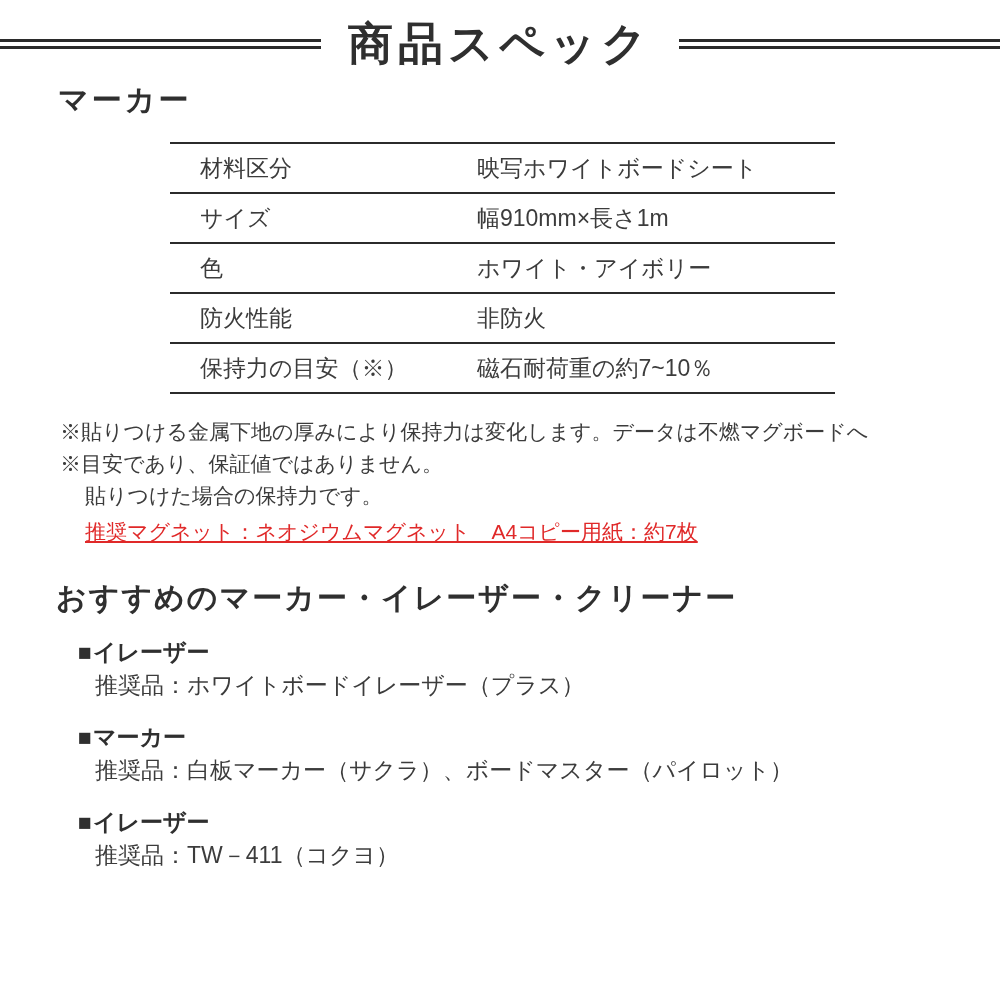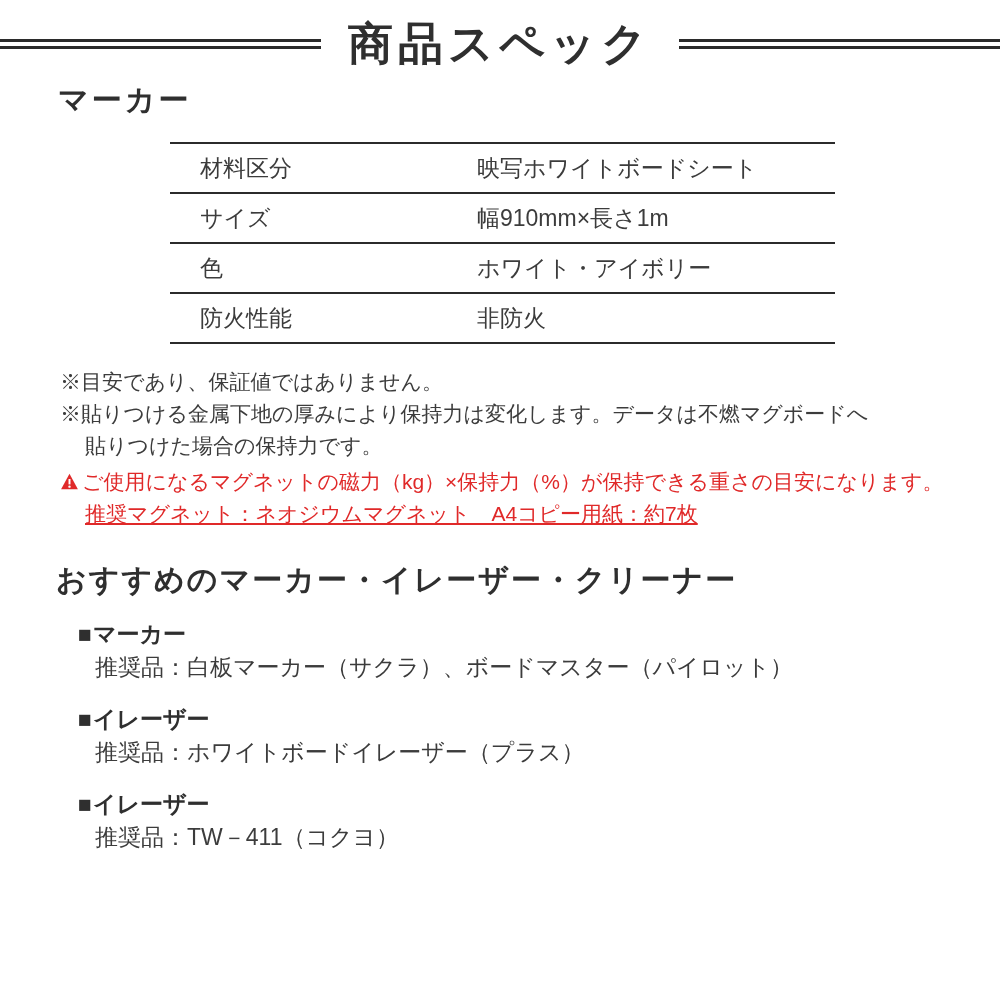--- a/index.html
+++ b/index.html
@@ -96,48 +96,47 @@
         <td>幅910mm×長さ1m</td>
       </tr>
       <tr>
         <th>色</th>
         <td>ホワイト・アイボリー</td>
       </tr>
       <tr>
         <th>防火性能</th>
         <td>非防火</td>
       </tr>
+      <tr>
+        <th>保持力の目安（※）</th>
+        <td>磁石耐荷重の約7~10％</td>
+      </tr>
     </tbody>
   </table>
 
   <div class="notes">
+    <p>※貼りつける金属下地の厚みにより保持力は変化します。データは不燃マグボードへ</p>
     <p>※目安であり、保証値ではありません。</p>
-    <p>※貼りつける金属下地の厚みにより保持力は変化します。データは不燃マグボードへ</p>
     <p class="indent">貼りつけた場合の保持力です。</p>
   </div>
 
   <div class="warning">
-    <p><svg class="warn-icon" width="19" height="18" viewBox="0 0 24 24" aria-hidden="true">
-          <path d="M12 1 L23.2 21.5 H0.8 Z" fill="currentColor"></path>
-          <rect x="10.7" y="8" width="2.6" height="7.2" fill="#ffffff"></rect>
-          <circle cx="12" cy="18.2" r="1.6" fill="#ffffff"></circle>
-        </svg><span>ご使用になるマグネットの磁力（kg）×保持力（%）が保持できる重さの目安になります。</span></p>
     <p class="indent">推奨マグネット：ネオジウムマグネット　A4コピー用紙：約7枚</p>
   </div>
 
   <h2 class="section-heading recommend">おすすめのマーカー・イレーザー・クリーナー</h2>
 
   <div class="recommend-items">
     <div class="rec-item">
+      <p class="rec-title"><span class="bullet">■</span><span>イレーザー</span></p>
+      <p class="rec-desc">推奨品：ホワイトボードイレーザー（プラス）</p>
+    </div>
+    <div class="rec-item">
       <p class="rec-title"><span class="bullet">■</span><span>マーカー</span></p>
       <p class="rec-desc">推奨品：白板マーカー（サクラ）、ボードマスター（パイロット）</p>
-    </div>
-    <div class="rec-item">
-      <p class="rec-title"><span class="bullet">■</span><span>イレーザー</span></p>
-      <p class="rec-desc">推奨品：ホワイトボードイレーザー（プラス）</p>
     </div>
     <div class="rec-item">
       <p class="rec-title"><span class="bullet">■</span><span>イレーザー</span></p>
       <p class="rec-desc">推奨品：TW－411（コクヨ）</p>
     </div>
   </div>
 
 </div>
 
 </body></html>

